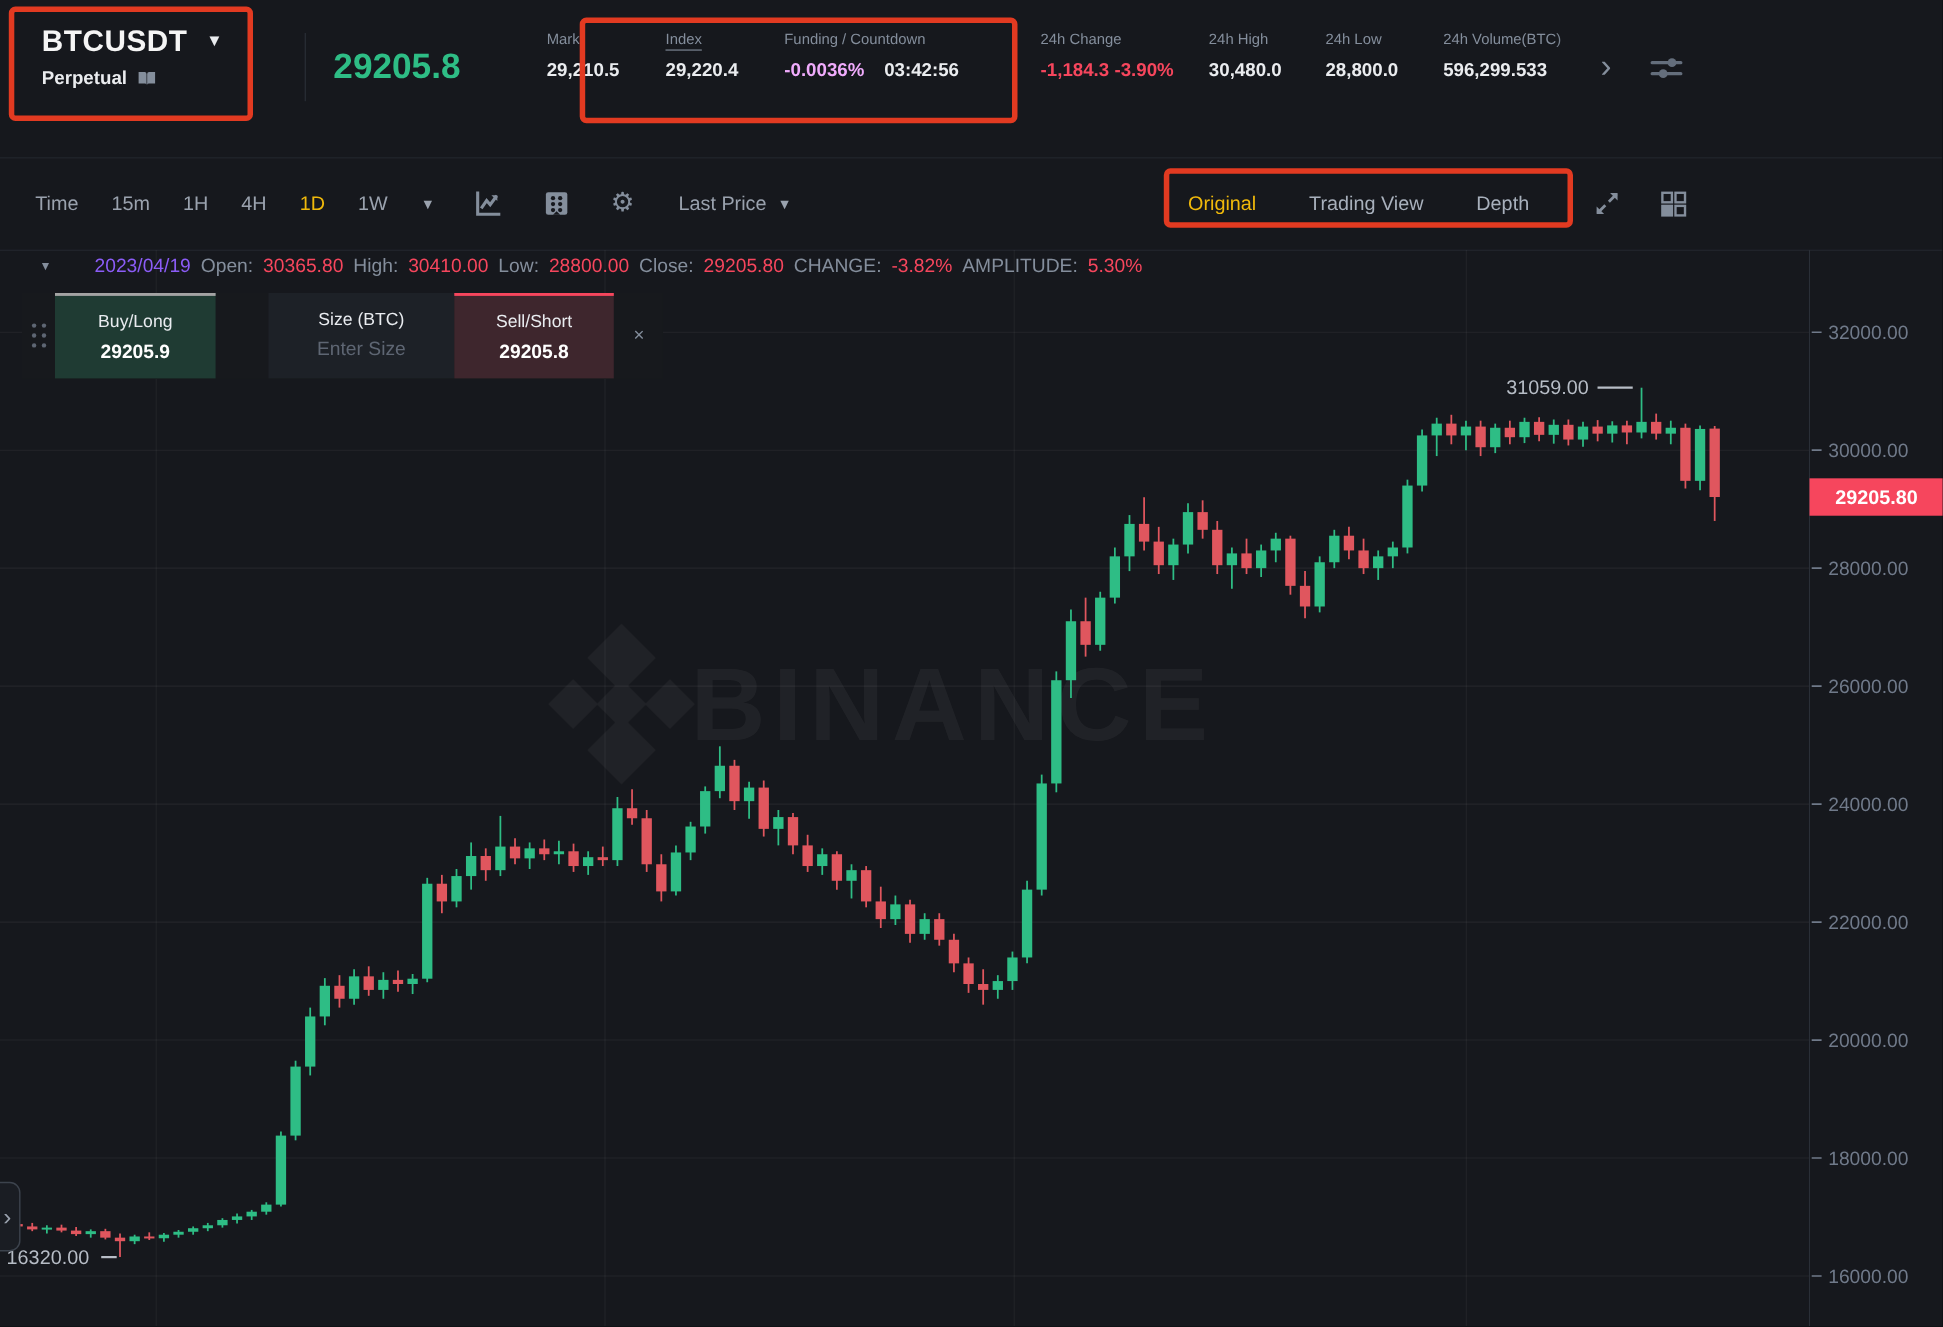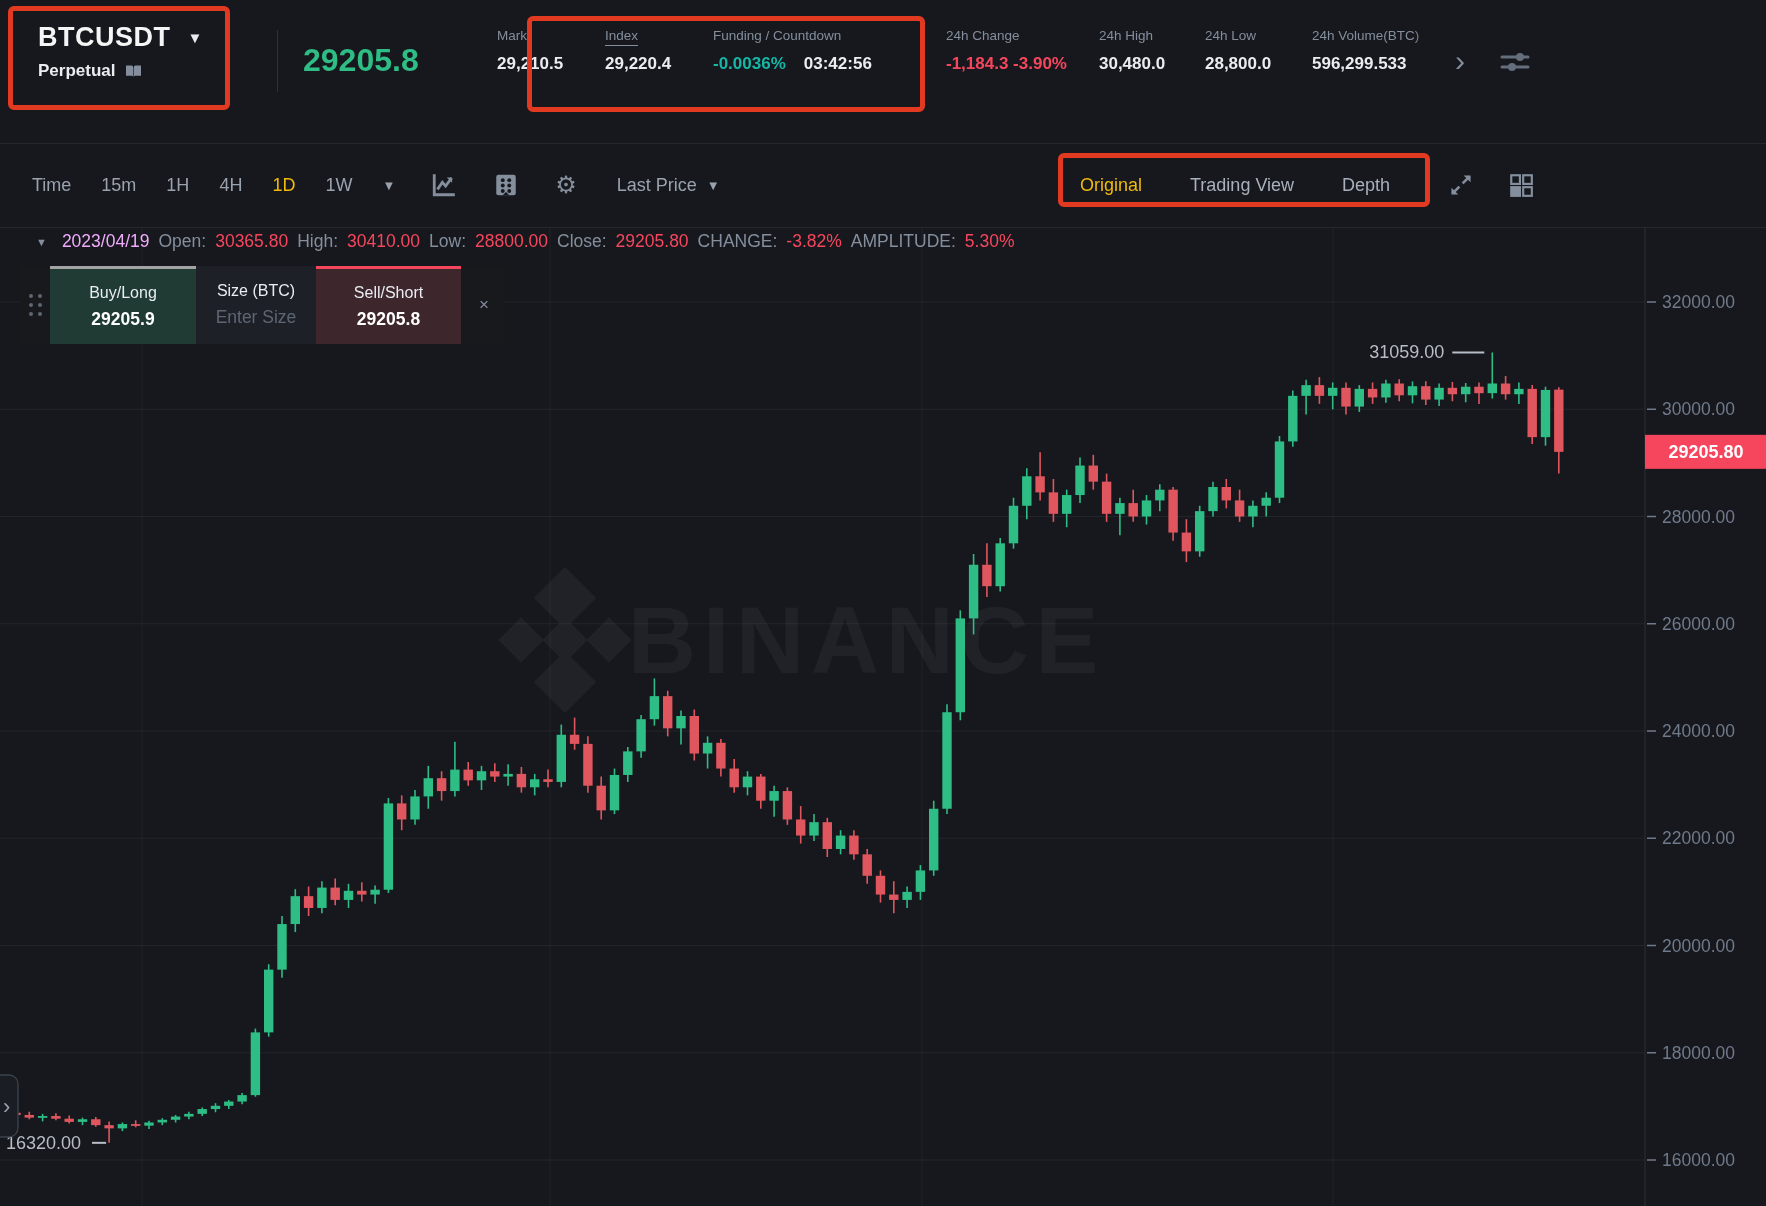--- a/index.html
+++ b/index.html
@@ -16,21 +16,21 @@
   .contract-row { display:flex; align-items:center; gap:10px; margin-top:8px; }
   .contract-type { font-size:17px; font-weight:bold; color:#EAECEF; }
   .vdiv { position:absolute; left:277px; top:30px; height:62px; width:1px; background:#2B3139; }
   .last-price { position:absolute; left:303px; top:42px; font-size:32px; font-weight:bold; color:#2EBD85; }
 
   .stats { position:absolute; left:497px; top:28px; display:flex; gap:32px; }
   .stat { display:flex; flex-direction:column; }
   .stat-label { font-size:13.5px; color:#848E9C; margin-bottom:11px; white-space:nowrap; }
   .stat-label.u { text-decoration:underline; text-underline-offset:5px; }
   .stat-value { font-size:17px; font-weight:bold; color:#EAECEF; white-space:nowrap; }
-  .stat-value .orange { color:#14b8a6; }
+  .stat-value .orange { color:#f0abfc; }
   .stat-value .gap { display:inline-block; width:18px; }
   .stat.neg .stat-value { color:#F6465D; }
   .w-mark{min-width:76px;} .w-index{min-width:76px;} .w-fund{min-width:181px;}
   .w-chg{min-width:135px;padding-left:20px;} .w-high{min-width:74px;} .w-low{min-width:75px;}
   .w-vol{min-width:140px; max-width:140px;
      -webkit-mask-image:linear-gradient(to right,#000 72%,transparent 99%);
      mask-image:linear-gradient(to right,#000 72%,transparent 99%); }
   .header-chevron { position:absolute; left:1455px; top:44px; font-size:30px; color:#848E9C; cursor:pointer; }
   .header-sliders { position:absolute; left:1500px; top:48px; cursor:pointer; }
 
@@ -46,34 +46,34 @@
   .last-price-mode { display:flex; align-items:center; gap:10px; margin-left:10px; cursor:pointer; }
   .views { position:absolute; left:1080px; top:143px; height:84px; display:flex; align-items:center; gap:48px; font-size:18px; color:#A8B0BC; }
   .view-tab { cursor:pointer; white-space:nowrap; }
   .view-tab.active { color:#F0B90B; }
   .expand-icon { position:absolute; left:1448px; top:172px; cursor:pointer; }
   .layout-icon { position:absolute; left:1508px; top:172px; cursor:pointer; }
 
   
   .ohlc-row { position:absolute; left:36px; top:231px; display:flex; align-items:center; gap:9px; font-size:17.5px; z-index:5; }
   .ohlc-caret { font-size:11px; color:#848E9C; margin-right:6px; cursor:pointer; }
-  .ohlc-date { color:#f0abfc; }
+  .ohlc-date { color:#8b5cf6;margin-left:24px; }
   .ohlc-label { color:#848E9C; }
   .ohlc-value { color:#F6465D; }
 
   
   .trade-panel { position:absolute; left:20px; top:266px; display:flex; align-items:stretch; background:#17191D; z-index:6; }
   .drag-handle { width:30px; display:flex; align-items:center; justify-content:center; cursor:grab; }
   .dots { display:grid; grid-template-columns:4px 4px; grid-auto-rows:4px; gap:5px; }
   .dots i { width:4px; height:4px; border-radius:50%; background:#5E6673; }
   .tp-box { width:146px; height:78px; display:flex; flex-direction:column; align-items:center; justify-content:center; gap:7px; cursor:pointer; }
   .tp-label { font-size:16px; color:#E9ECF0; }
   .tp-value { font-size:17.5px; font-weight:bold; color:#FFFFFF; }
   .tp-buy { background:#1F3B33; border-top:3px solid #a3a3a3; }
-  .tp-size { width:120px; background:#1D2127; cursor:text; }
+  .tp-size { width:169px; background:#1D2127; cursor:text;margin-left:48px; }
   .tp-size .tp-ph { font-size:17.5px; color:#5E6673; }
   .tp-sell { width:145px; background:#3E262D; border-top:3px solid #F6465D; }
   .tp-close { display:flex; align-items:center; padding:0 16px 0 18px; color:#848E9C; font-size:17px; cursor:pointer; }
 
   
   #chart-svg { position:absolute; top:227px; left:0; }
   #chart-svg text { font-family:"Liberation Sans", sans-serif; }
 
   
   .ann-box { position:absolute; border:5px solid #E23A21; border-radius:6px; pointer-events:none; z-index:50; }

